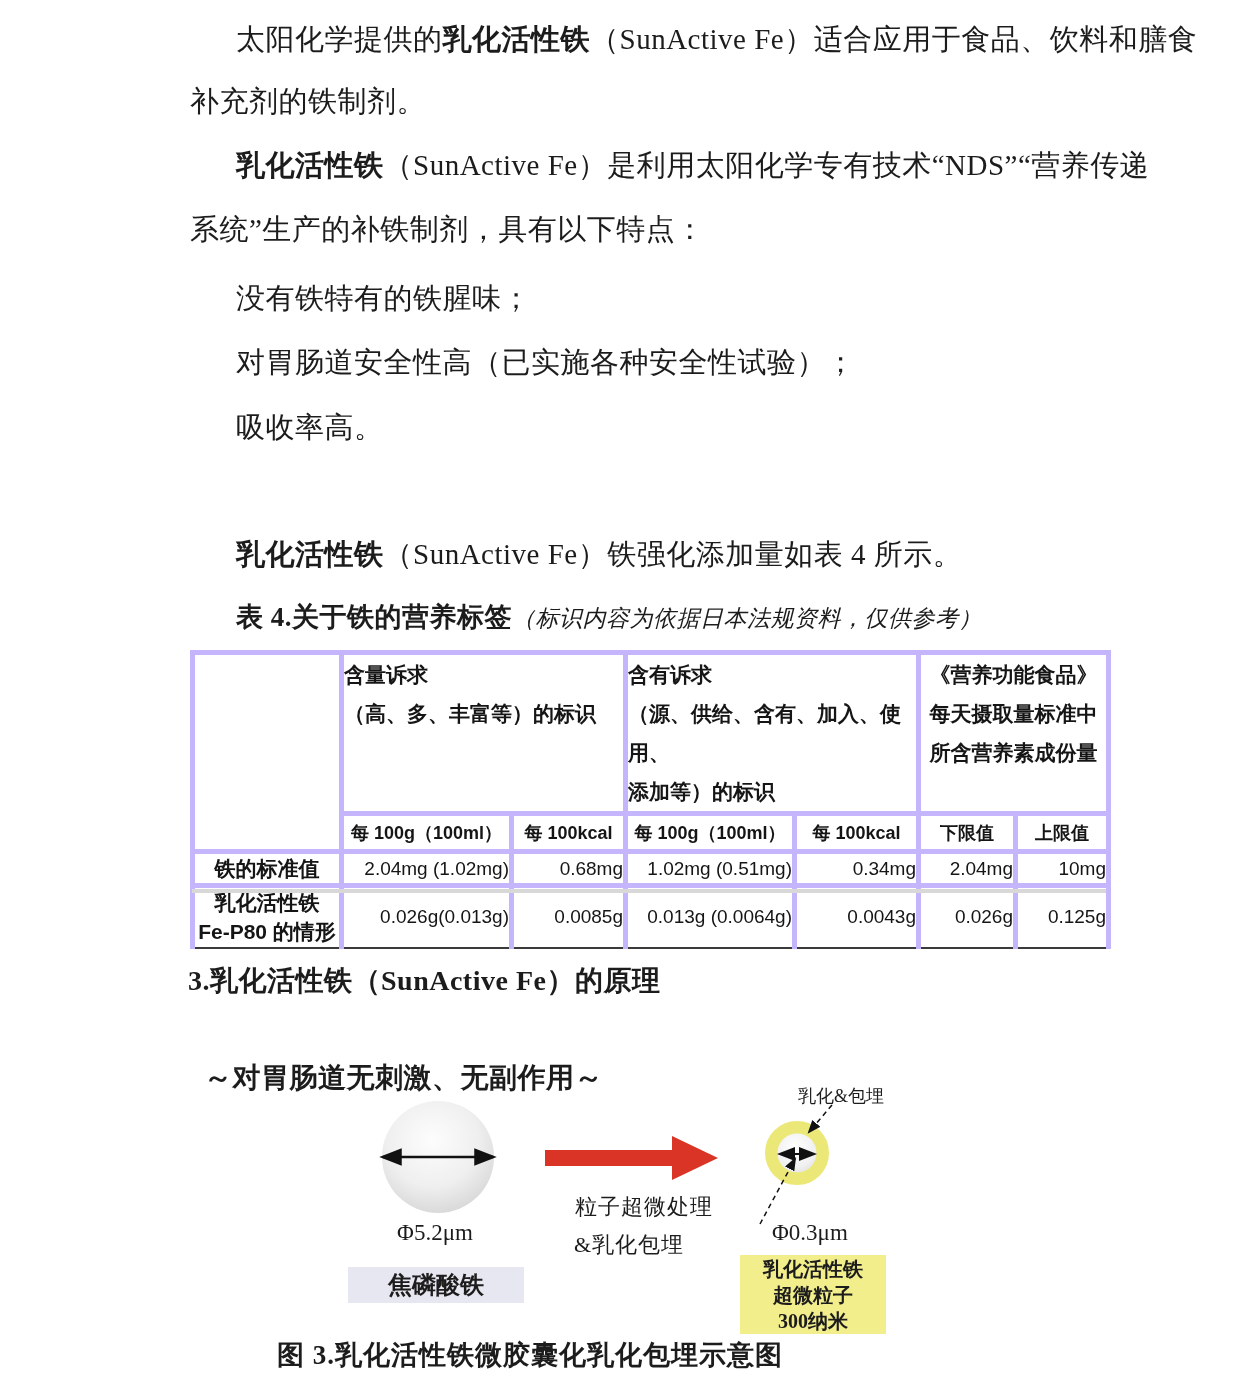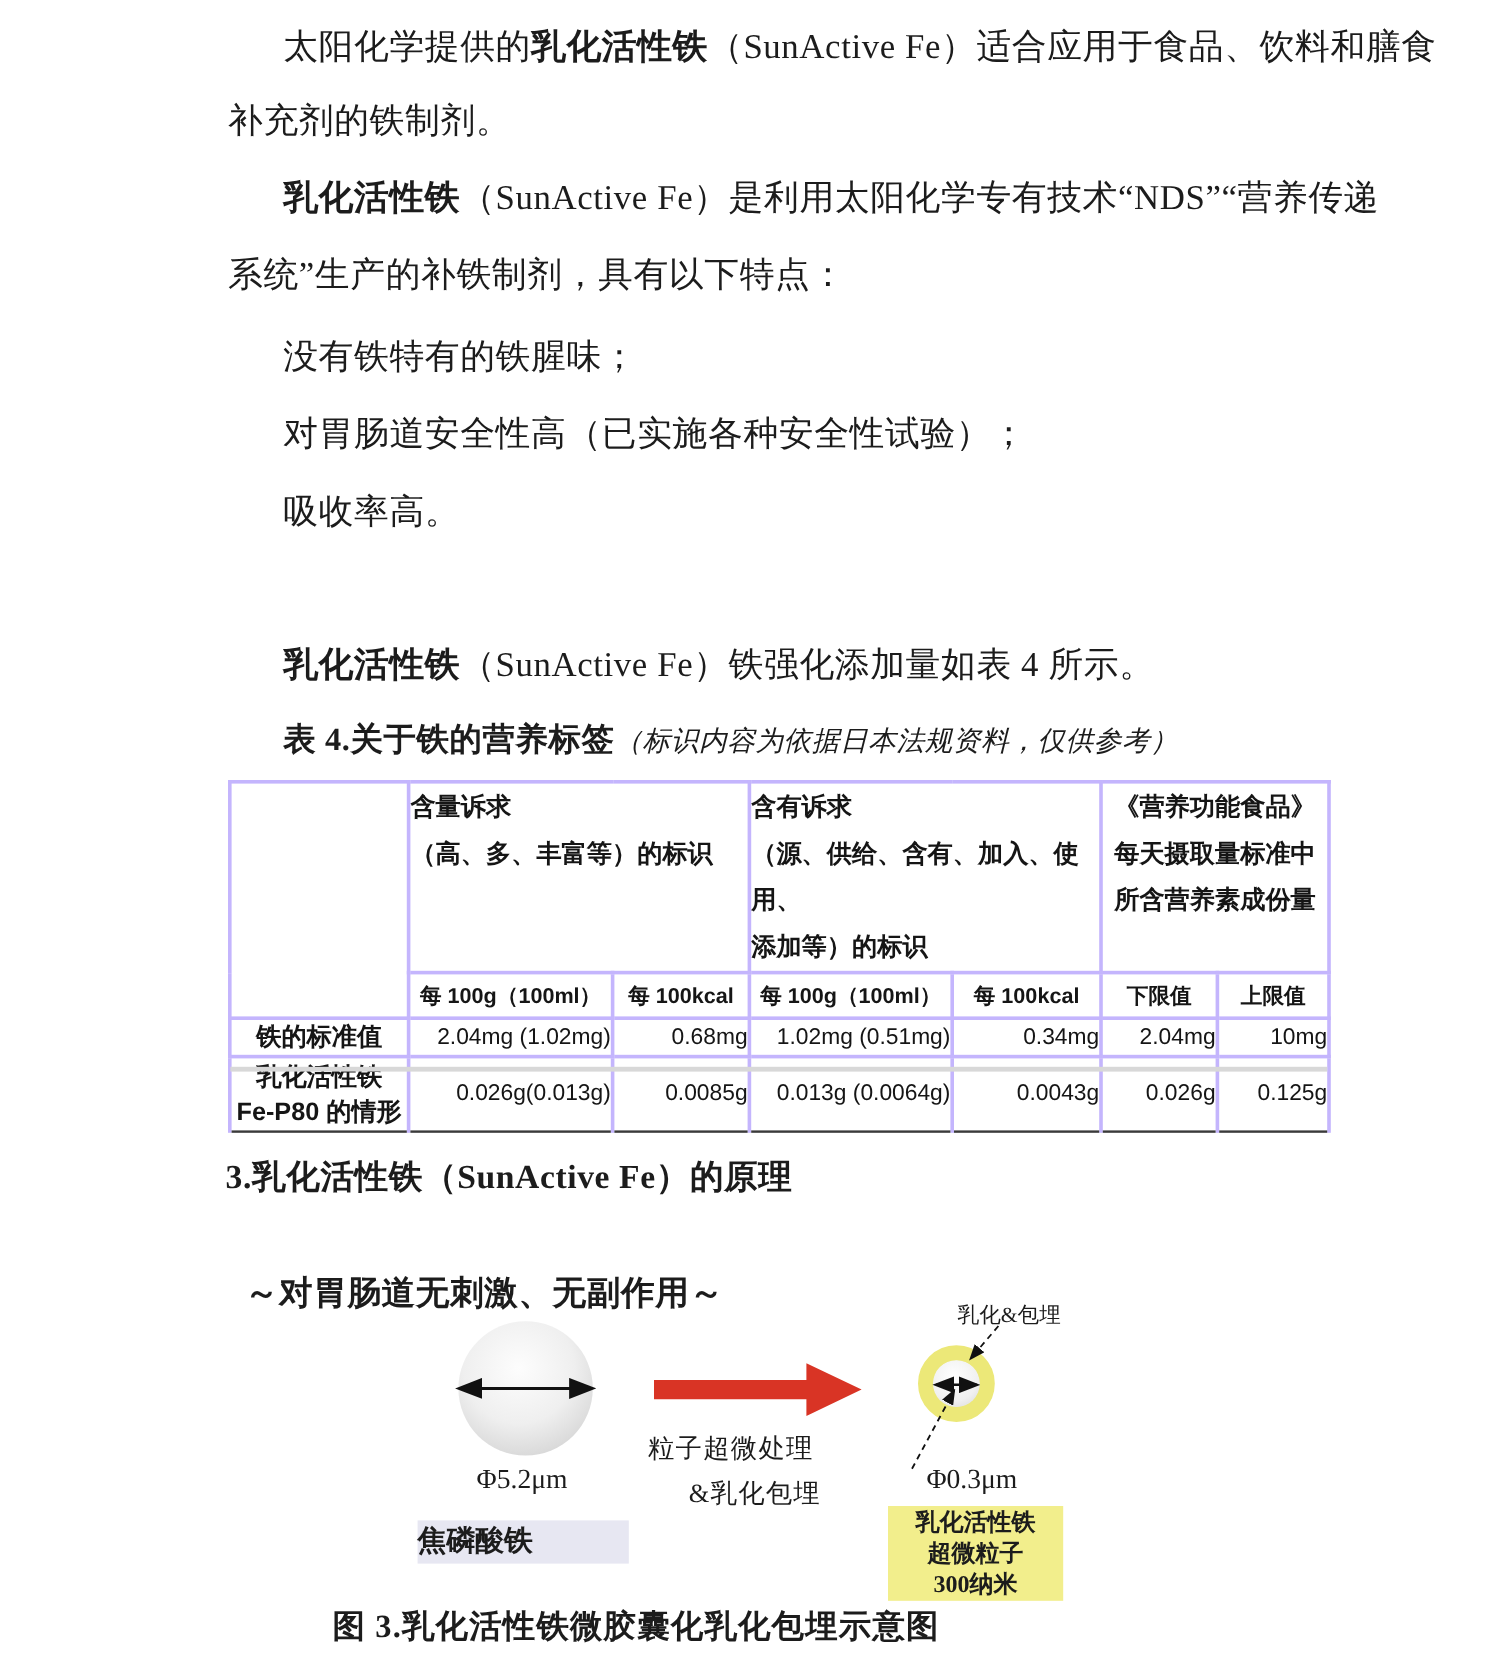--- a/index.html
+++ b/index.html
@@ -24,21 +24,21 @@
   .tbl-title-bold { font-weight:bold; font-size:27px; }
 
   
   table.tbl {
     position:absolute; left:190px; top:650px;
     border-collapse:collapse; table-layout:fixed;
     width:916px;
     font-family:"Liberation Sans", sans-serif;
     color:#151515;
   }
-  table.tbl td { border:3px solid #c4b5fd; padding:0; overflow:hidden; }
+  table.tbl td { border:5px solid #c4b5fd; padding:0; overflow:hidden; }
   tr.r-group { height:98px; }
   tr.r-sub   { height:38px; }
   tr.r-d1    { height:32px; }
   tr.r-d2    { height:62px; }
   td.gh { font-weight:bold; font-size:21px; line-height:39px;
           vertical-align:top; padding:4px 4px 0 8px; text-align:left; }
   td.gh3 { text-align:center; padding-left:0; }
   td.sh { font-weight:bold; font-size:18px; text-align:center; vertical-align:middle; white-space:nowrap; }
   td.rh { font-weight:bold; font-size:21px; text-align:center; vertical-align:middle; line-height:29px;margin-top:36px; }
   td.dv { font-size:19px; text-align:right; vertical-align:middle; white-space:nowrap; }
@@ -50,21 +50,21 @@
   
   .h3 { position:absolute; font-size:28px; font-weight:bold; white-space:nowrap; letter-spacing:0.5px; }
 
   
   .diagram-label { position:absolute; white-space:nowrap; }
   .phi { font-size:23px; font-family:"Liberation Serif", serif; }
   .proc { font-size:22px; letter-spacing:1px; }
   .coat-lbl { font-size:18px; }
   .box-left {
     position:absolute; left:348px; top:1267px; width:176px; height:36px;
-    background:#e7e7f2; line-height:36px;
+    background:#e7e7f2; text-align:center; line-height:36px;
     font-weight:bold; font-size:24px;
   }
   .box-right {
     position:absolute; left:740px; top:1255px; width:146px; height:78px;
     background:#f2ee8c; text-align:center;
     font-weight:bold; font-size:20px; line-height:26px; padding-top:1px;
   }
   .caption {
     position:absolute; left:0; top:1337px; width:1060px;
     text-align:center; font-weight:bold; font-size:27px; letter-spacing:1px;
@@ -179,21 +179,21 @@
   <circle cx="467" cy="73" r="19.5" fill="url(#coreGrad)"></circle>
   <line x1="450" y1="74" x2="484" y2="74" stroke="#111" stroke-width="2" marker-start="url(#arrowHead)" marker-end="url(#arrowHead)"></line>
 
   <line x1="502" y1="25" x2="479" y2="52" stroke="#111" stroke-width="1.5" stroke-dasharray="5,4" marker-end="url(#arrowHead)"></line>
 
   <line x1="430" y1="144" x2="465" y2="79" stroke="#111" stroke-width="1.5" stroke-dasharray="5,4" marker-end="url(#arrowHead)"></line>
 </svg>
 
 <div class="diagram-label phi" style="left:378px; top:1220px; width:114px; text-align:center;">Φ5.2μm</div>
 
-<div class="diagram-label proc" style="left:540px; top:1192px;">粒子超微处理</div>
+<div class="diagram-label proc" style="left:575px; top:1192px;">粒子超微处理</div>
 <div class="diagram-label proc" style="left:574px; top:1230px;">&amp;乳化包埋</div>
 
 <div class="diagram-label coat-lbl" style="left:798px; top:1084px;">乳化&amp;包埋</div>
 
 <div class="diagram-label phi" style="left:772px; top:1220px;">Φ0.3μm</div>
 
 <div class="box-left">焦磷酸铁</div>
 
 <div class="box-right">
   <div>乳化活性铁</div>

